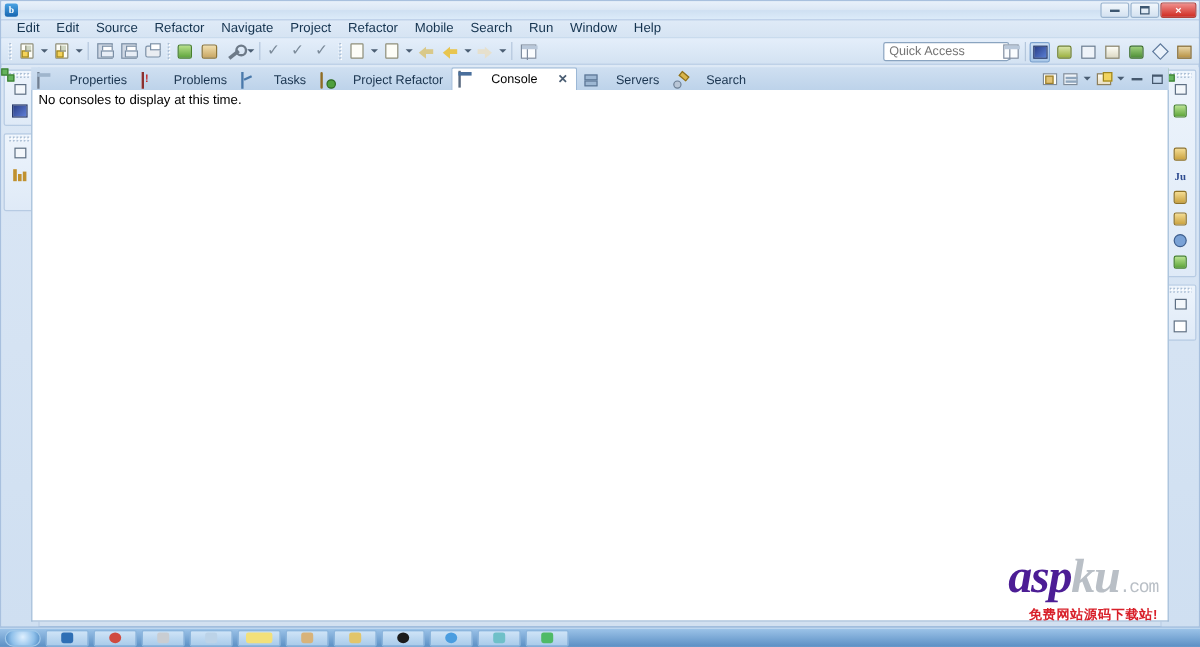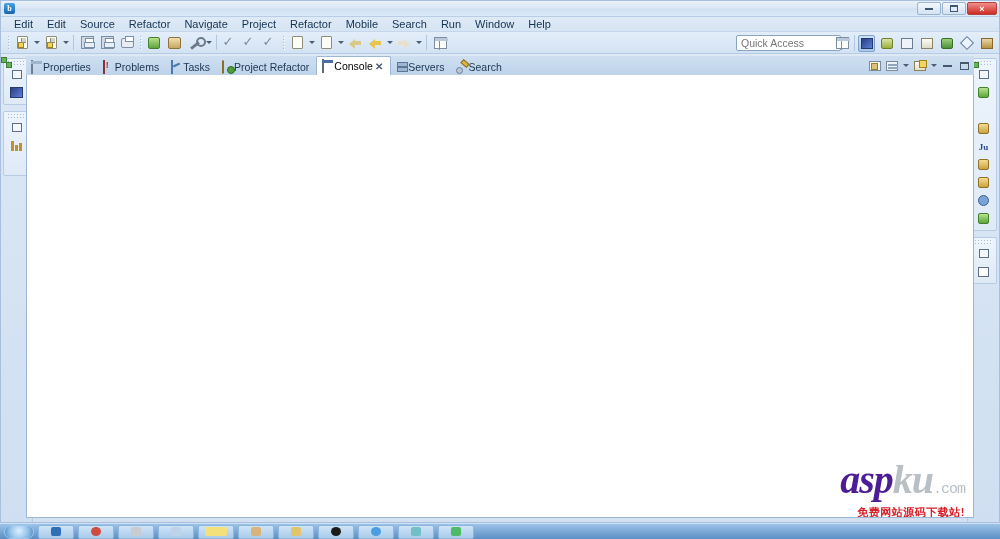--- a/index.html
+++ b/index.html
@@ -139,21 +139,21 @@
   
   .view-stack {
     position:absolute; left:25px; right:25px; top:0; bottom:4px;
     display:flex; flex-direction:column;
   }
   .tabrow {
     height:19px; display:flex; align-items:flex-end; position:relative;
     background:linear-gradient(to bottom,#cfdff1,#bdd3ea);
   }
   .tab {
-    height:17px; display:flex; align-items:center; gap:0;
+    height:17px; display:flex; align-items:center; gap:15px;
     padding:0 7px 0 5px; font-size:10.5px; color:#1b3550; white-space:nowrap;
   }
   .tab.active {
     height:19px; background:#fff; border:1px solid #9cb8d6; border-bottom:none;
     border-radius:2px 2px 0 0; font-weight:normal; color:#000;
   }
   .tab-close { font-size:10px; color:#4a5d72; margin-left:2px; font-weight:bold;}
   .tab-ic { width:12px;height:12px;position:relative;display:inline-block;}
   .ti-props{width:11px;height:9px;border:1px solid #6f7f93;background:#e7eef6;}
   .ti-props::after{content:"";position:absolute;left:0;top:0;width:11px;height:3px;background:#9fb5cc;}
@@ -466,20 +466,21 @@
           <div class="vt-btn">
               <span class="vt-min"></span>
             </div>
           <div class="vt-btn">
               <span class="vt-max"></span>
             </div>
         </div>
       </div>
 
       <div class="view-client">
+        <div class="console-line">No consoles to display at this time.</div>
 
         <div class="watermark">
           <div class="wm-main"><span class="wm-asp">asp</span><span class="wm-ku">ku</span><span class="wm-com">.com</span></div>
           <div class="wm-sub">免费网站源码下载站!</div>
         </div>
       </div>
     </div>
   </div>
 </div>
 

